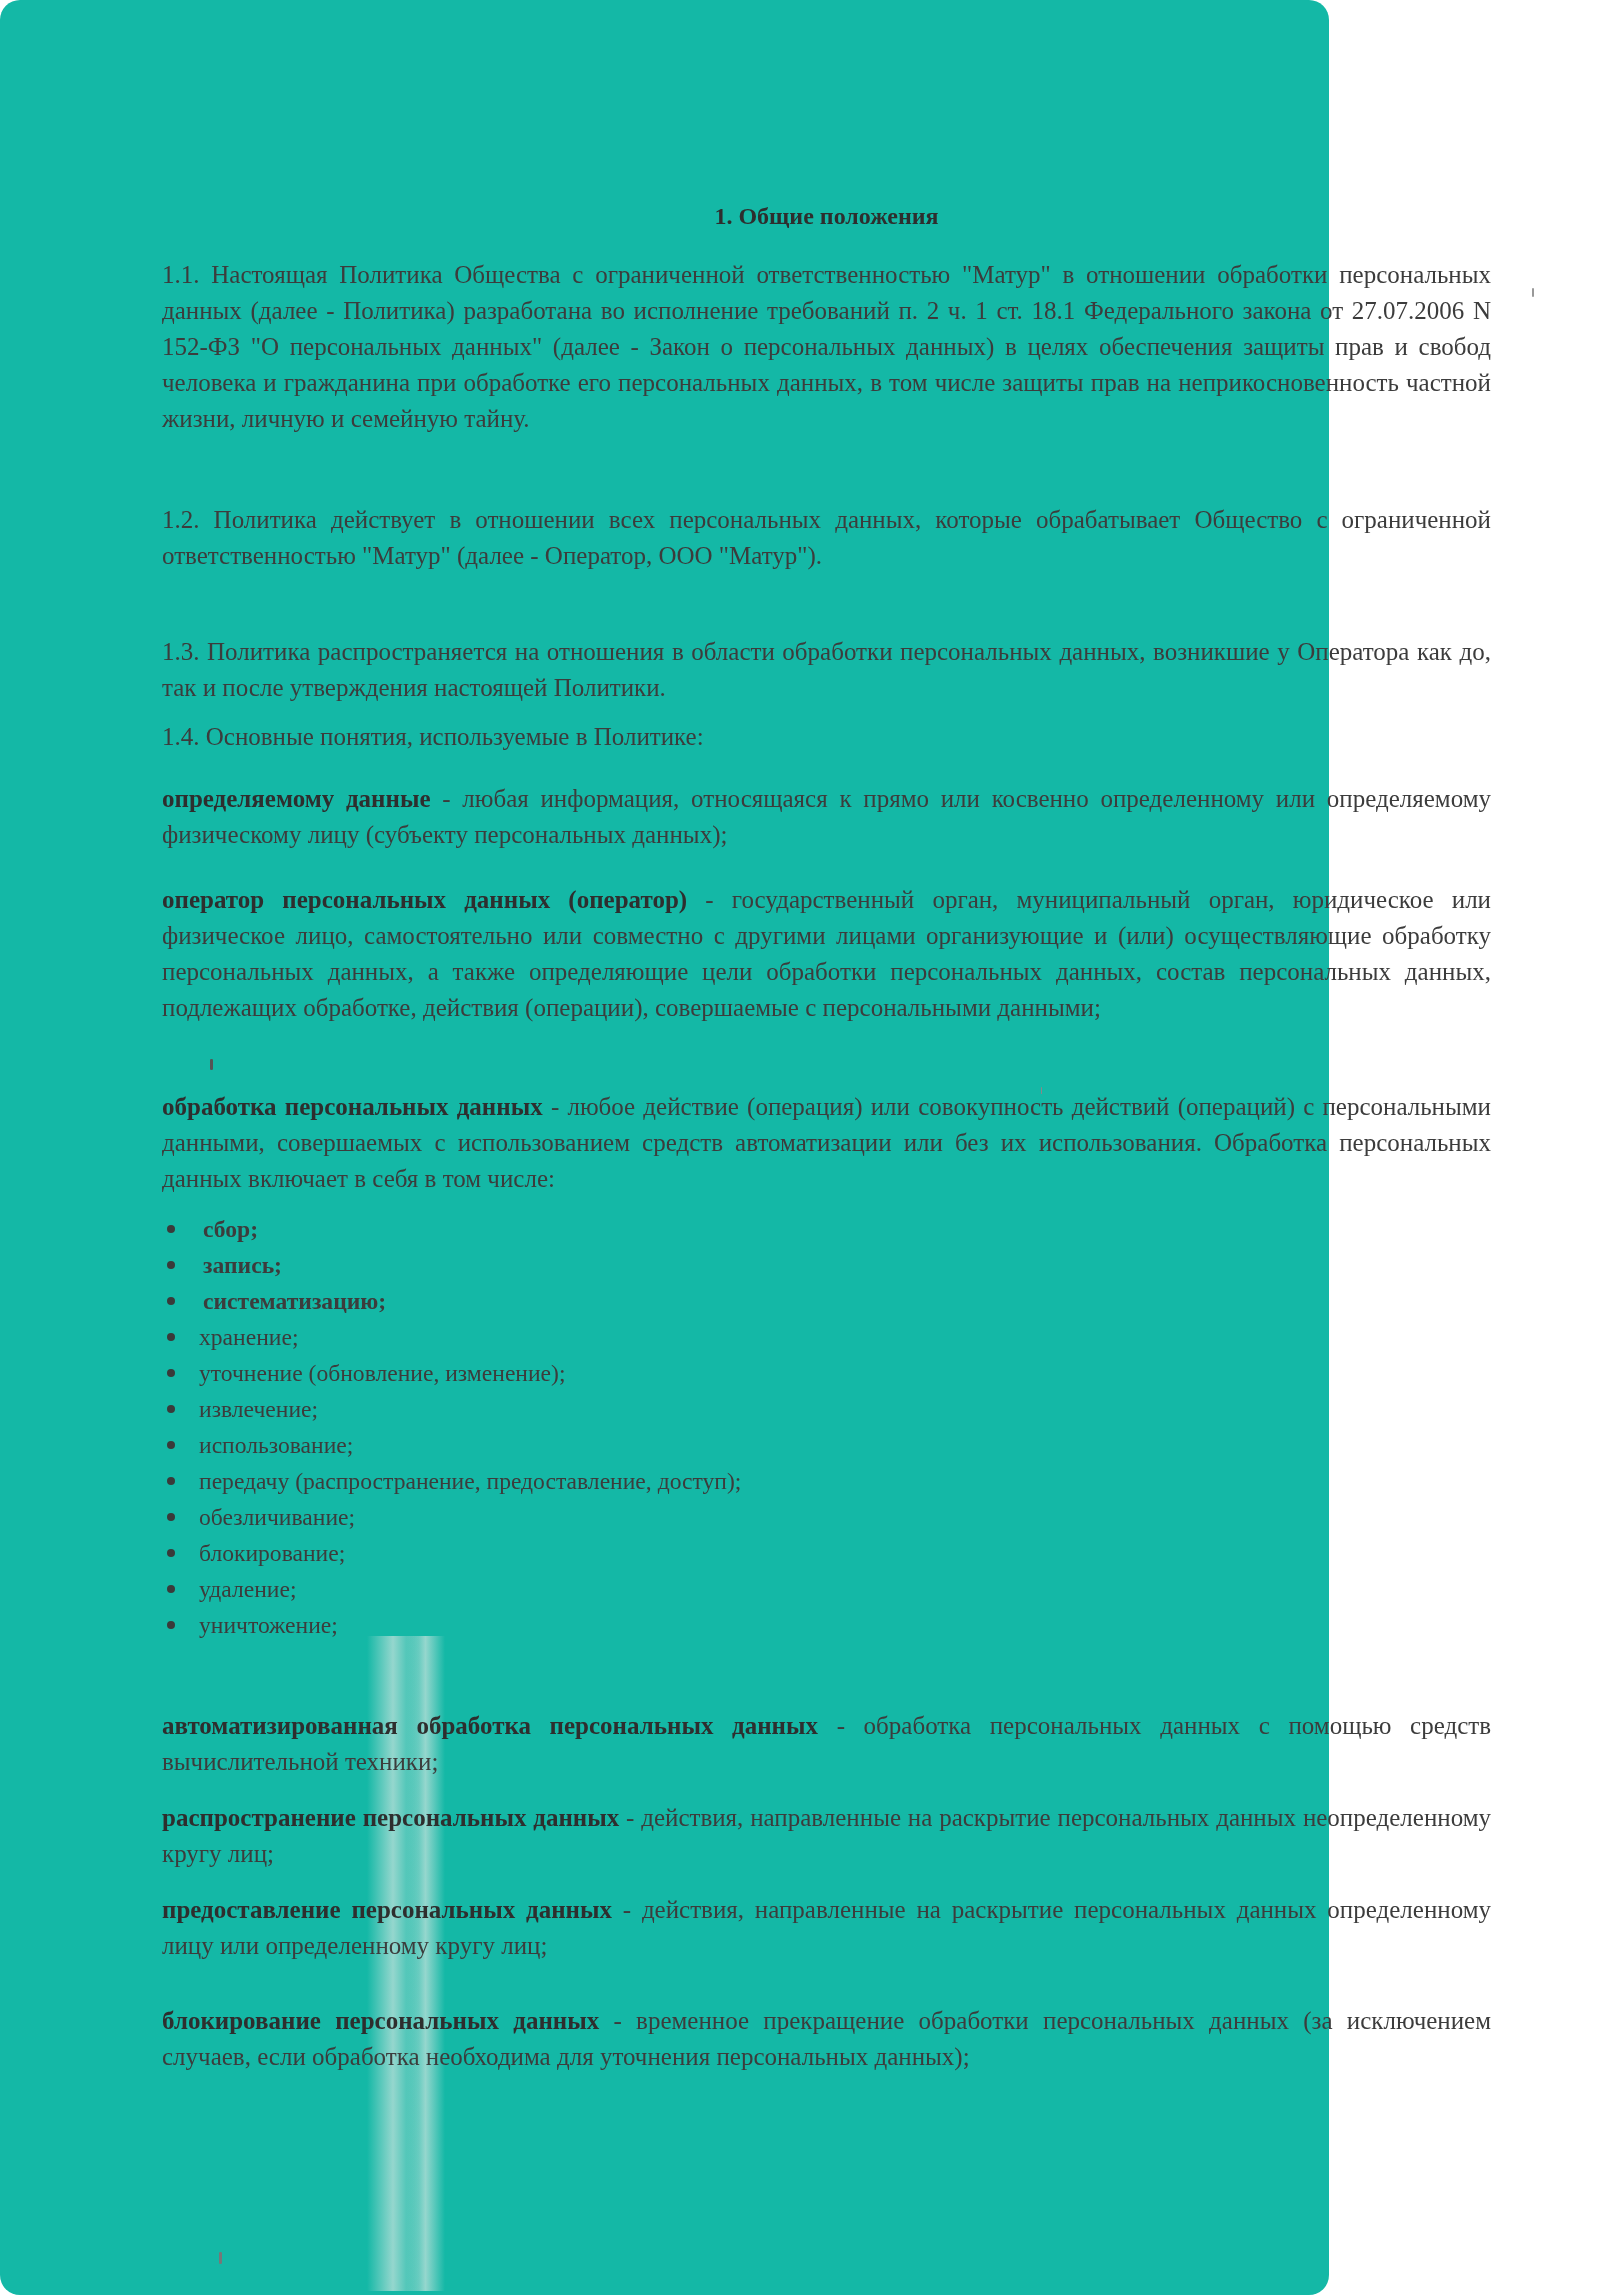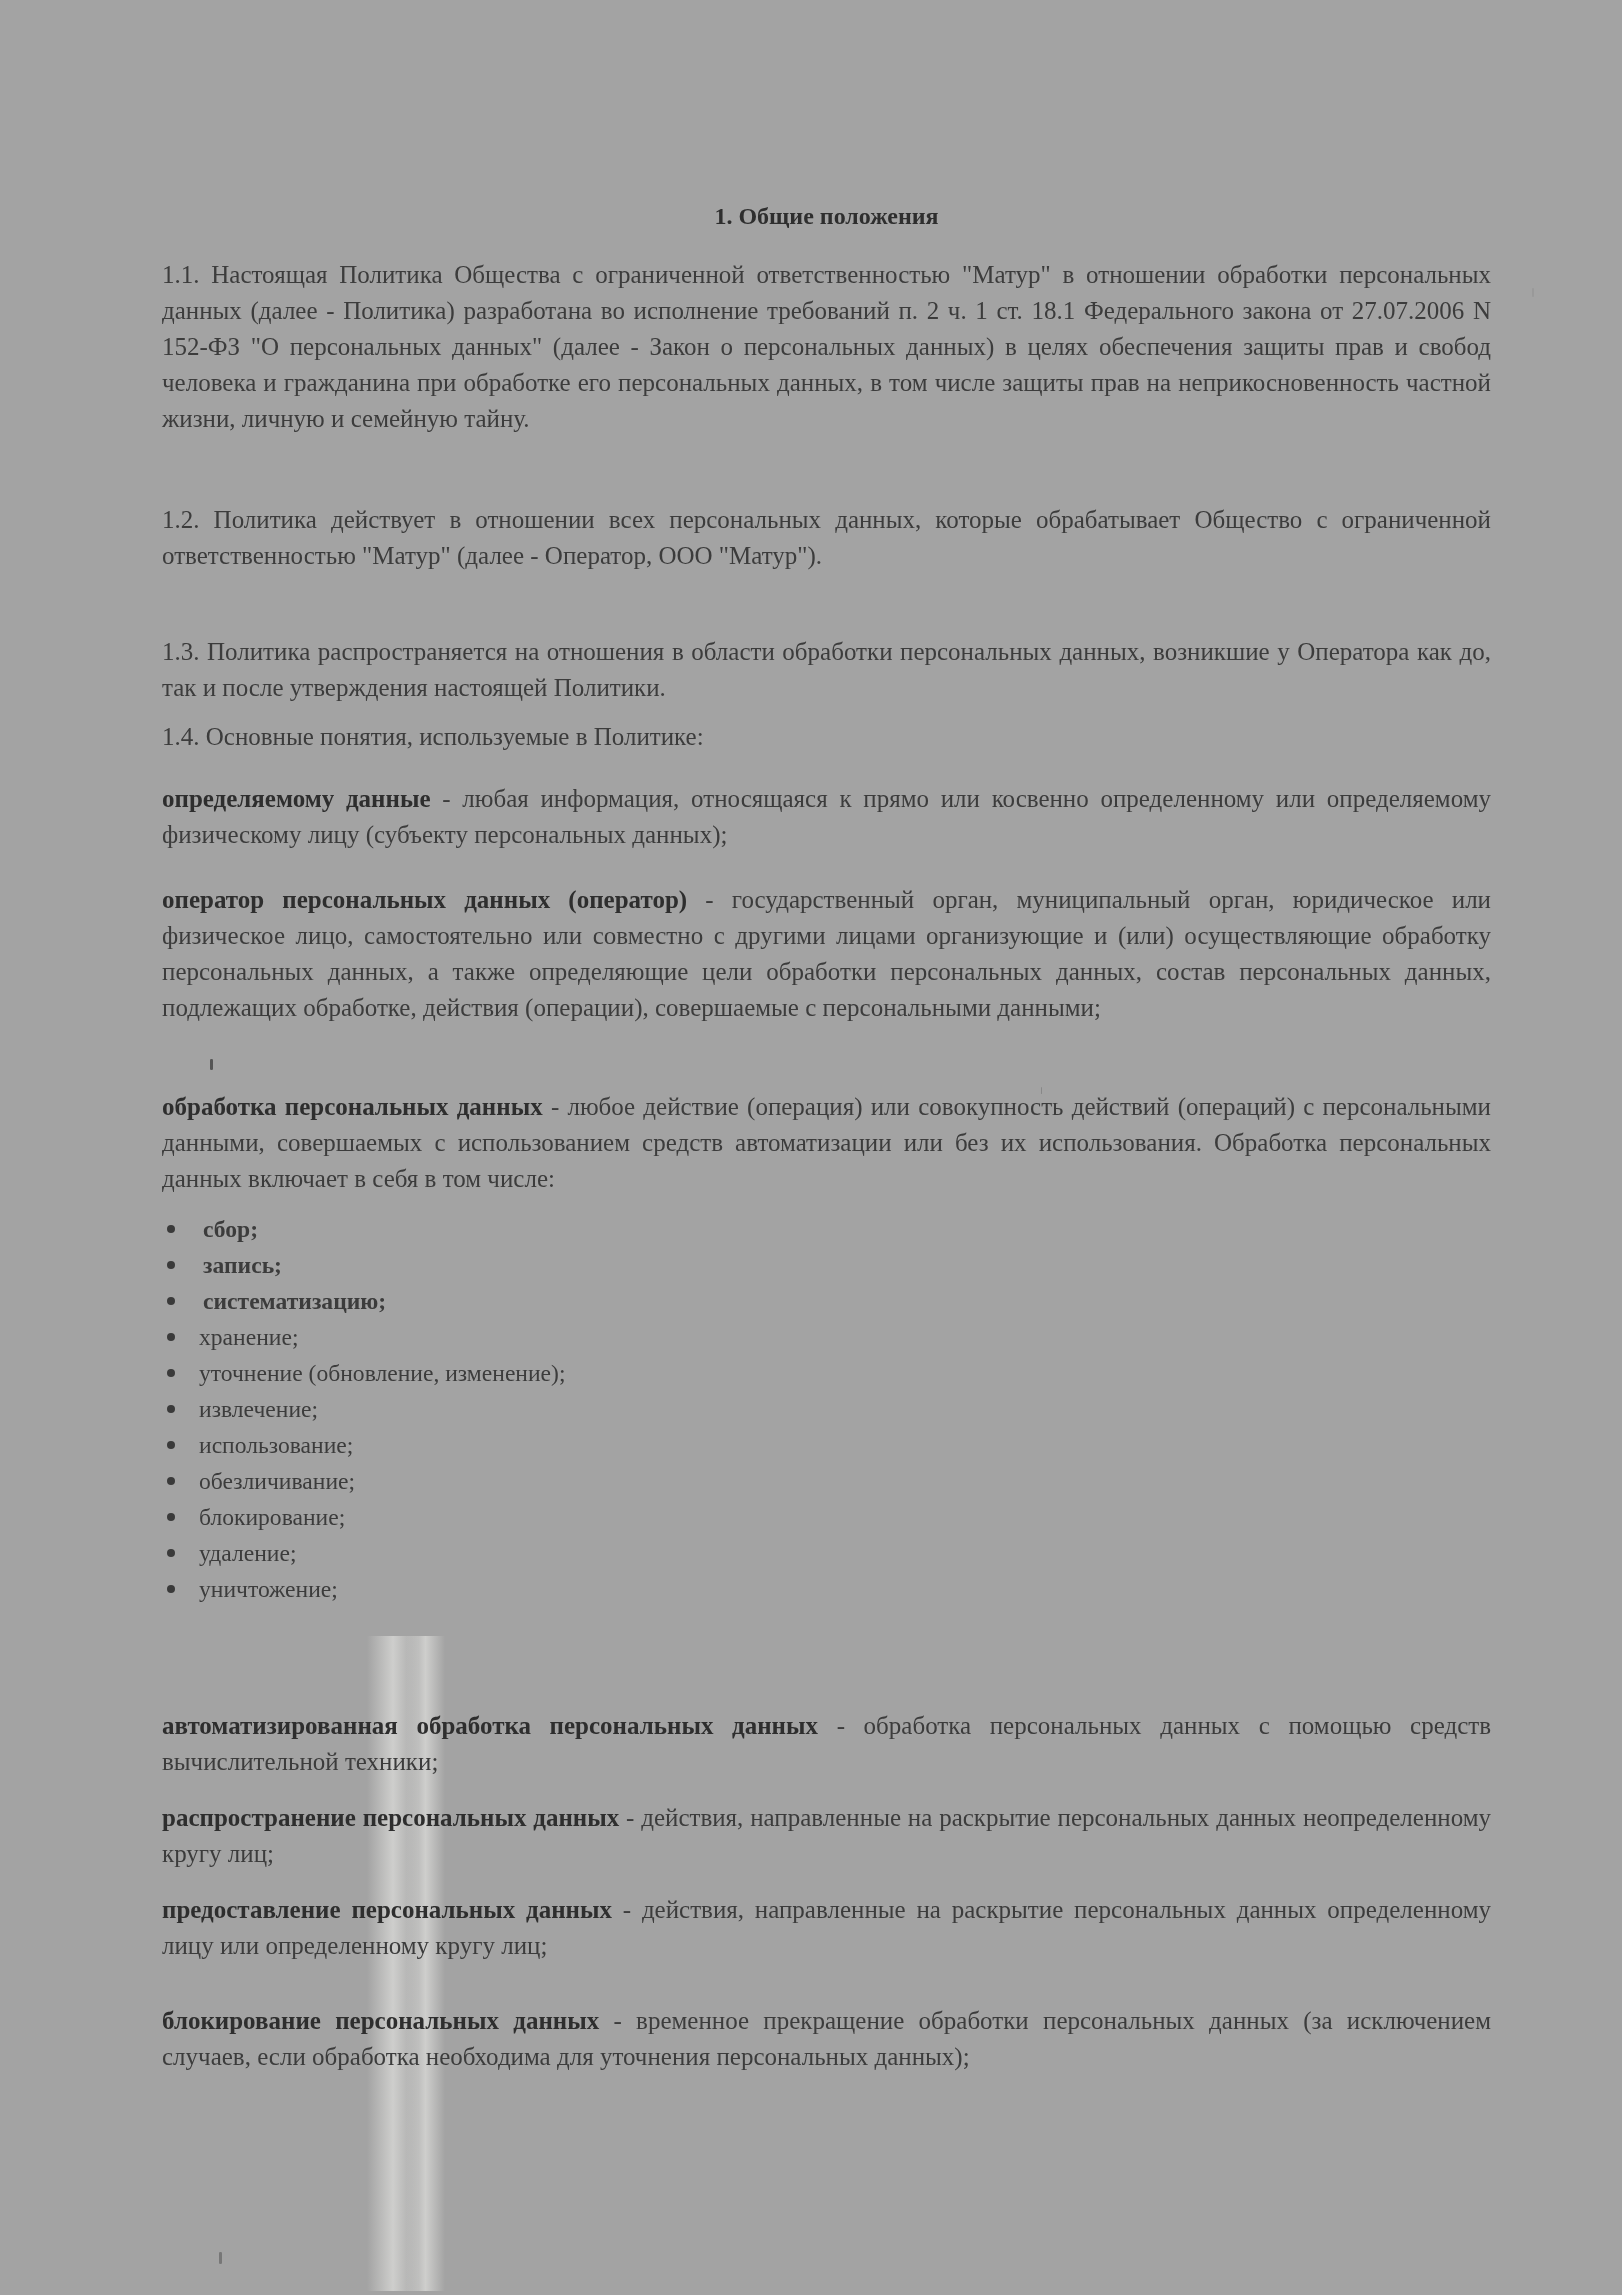--- a/index.html
+++ b/index.html
@@ -11,23 +11,24 @@
       width: 1623px;
       height: 2295px;
       position: relative;
       overflow: hidden;
       font-family: "Liberation Serif", "DejaVu Serif", serif;
       color: #3a3a3a;
     }
     .page {
       position: absolute;
       left: 0; top: 0;
-      width: 1622px;
+      width: 1329px;
       height: 2295px;
-      background: #a3a3a3;
+      background: #14b8a6;
+      border-radius: 20px;
     }
     .scan-streak {
       position: absolute;
       top: 1636px;
       width: 52px;
       height: 655px;
       background: linear-gradient(to right, rgba(235,235,232,0), rgba(235,235,232,0.6), rgba(235,235,232,0));
       pointer-events: none;
     }
     .content {
@@ -124,20 +125,21 @@
     </p>
 
     <ul class="ops">
       <li class="indent-extra"><span class="bullet"></span><span>сбор;</span></li>
       <li class="indent-extra"><span class="bullet"></span><span>запись;</span></li>
       <li class="indent-extra"><span class="bullet"></span><span>систематизацию;</span></li>
       <li><span class="bullet"></span><span>хранение;</span></li>
       <li><span class="bullet"></span><span>уточнение (обновление, изменение);</span></li>
       <li><span class="bullet"></span><span>извлечение;</span></li>
       <li><span class="bullet"></span><span>использование;</span></li>
+      <li><span class="bullet"></span><span>передачу (распространение, предоставление, доступ);</span></li>
       <li><span class="bullet"></span><span>обезличивание;</span></li>
       <li><span class="bullet"></span><span>блокирование;</span></li>
       <li><span class="bullet"></span><span>удаление;</span></li>
       <li><span class="bullet"></span><span>уничтожение;</span></li>
     </ul>
 
     <p class="para" style="top:1708px">
       <b>автоматизированная обработка персональных данных</b><span> - обработка персональных данных с помощью средств вычислительной техники;</span>
     </p>
 

